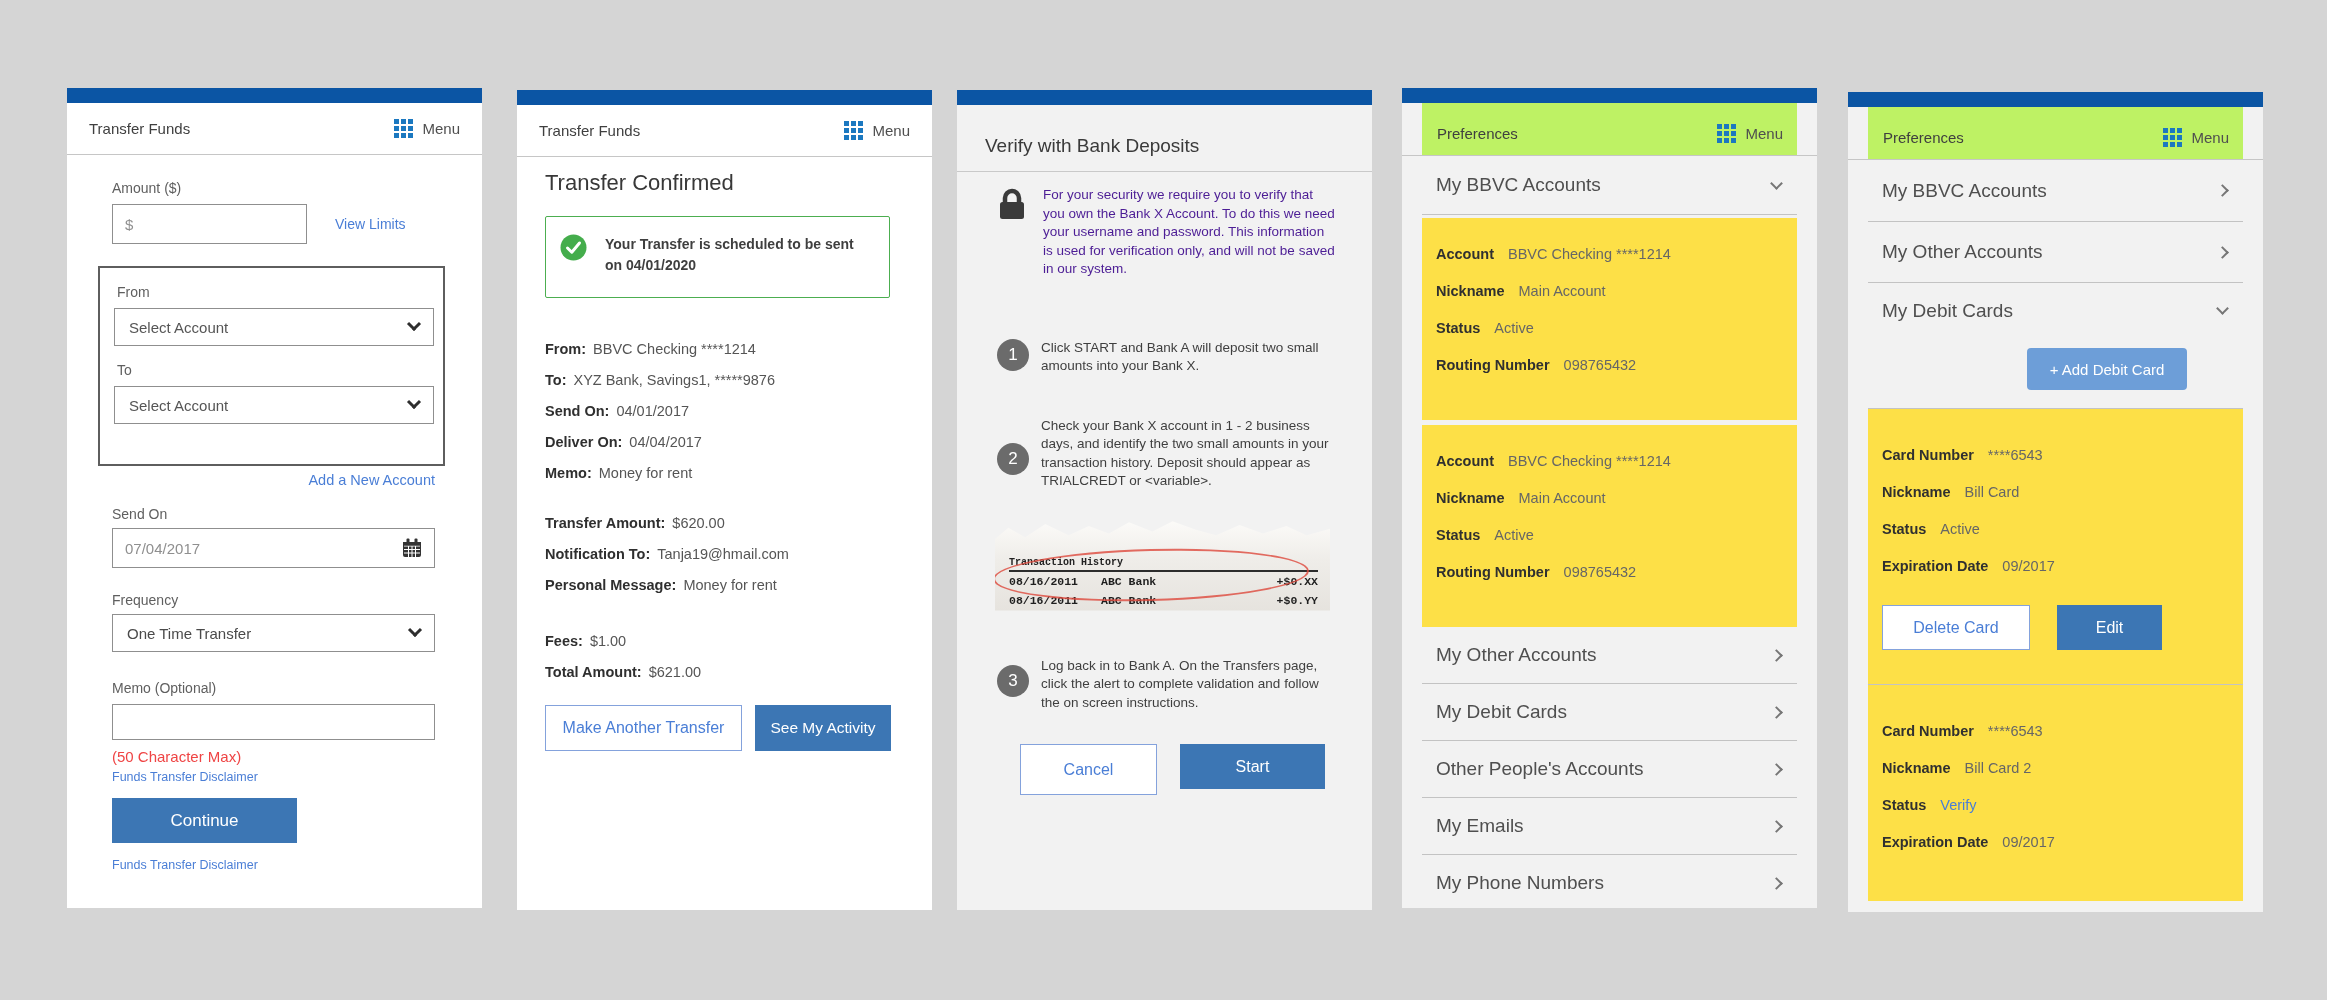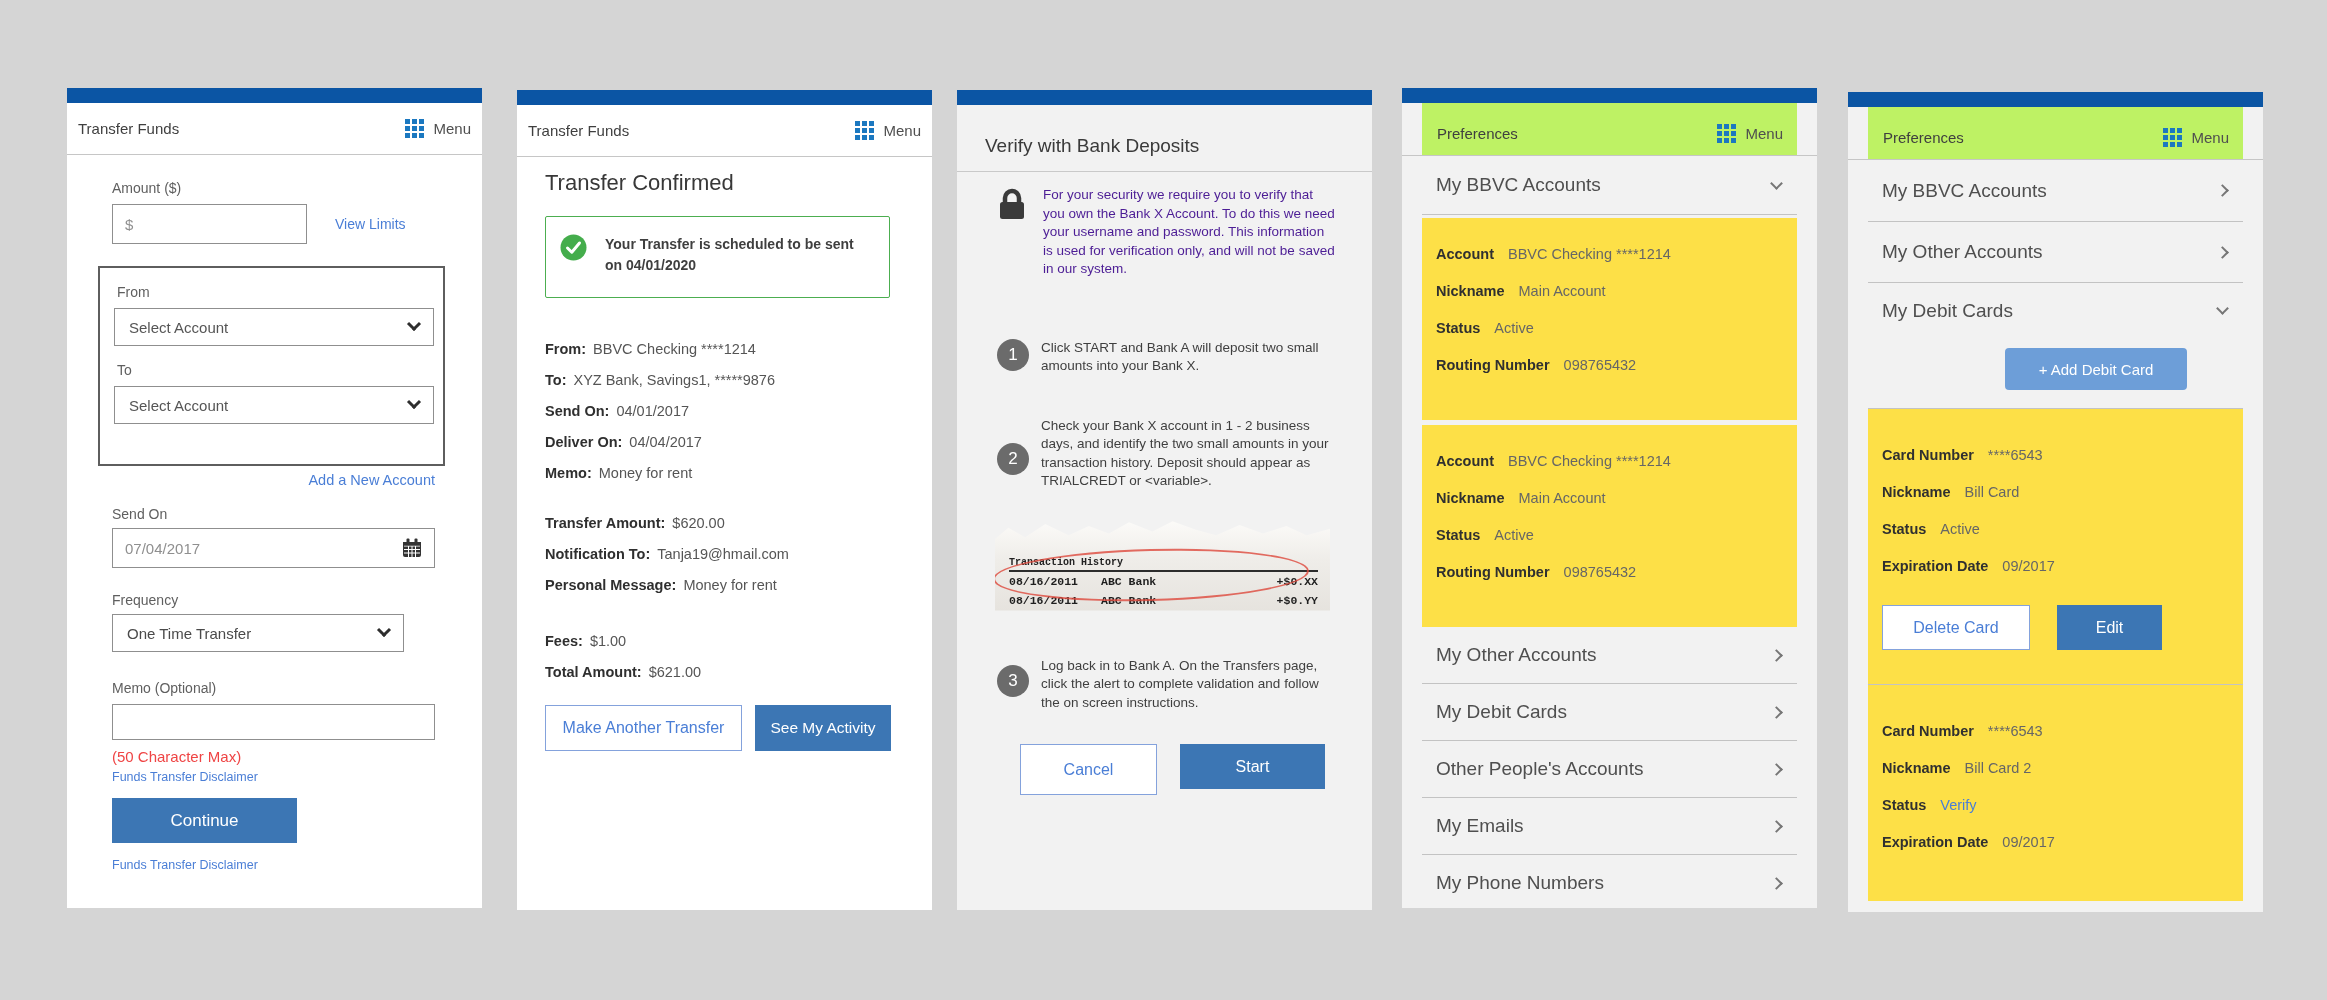--- a/index.html
+++ b/index.html
@@ -1,21 +1,21 @@
 <!DOCTYPE html>
 <html><head>
 <meta charset="utf-8">
 <style>
 *{margin:0;padding:0;box-sizing:border-box}
 html,body{width:2327px;height:1000px;background:#d5d5d5;font-family:"Liberation Sans",sans-serif;overflow:hidden}
 body{position:relative}
 .panel{position:absolute;width:415px;height:820px;background:#fff;overflow:hidden}
 .panel.gray{background:#f2f2f2}
 .topbar{height:15px;background:#0b55a4}
-.phead{height:52px;background:#fff;border-bottom:1px solid #c6c6c6;display:flex;align-items:center;justify-content:space-between;padding:0 11px}
+.phead{height:52px;background:#fff;border-bottom:1px solid #c6c6c6;display:flex;align-items:center;justify-content:space-between;padding:0 22px}
 .phead .ttl{font-size:15px;color:#3f3f3f}
 .menu{display:flex;align-items:center;gap:9px;cursor:pointer}
 .menu .grid{display:grid;grid-template-columns:repeat(3,5px);grid-auto-rows:5px;gap:2px}
 .menu .grid i{background:#1b78c0;display:block}
 .menu .lbl{font-size:15px;color:#4f4f4f}
 .link{color:#4a7ed6;text-decoration:none;cursor:pointer}
 .flabel{display:block;font-size:14px;color:#5f5f5f}
 .inpbox{background:#fff;border:1px solid #8f8f8f;height:40px;display:flex;align-items:center;padding:0 12px;font-size:15px;color:#8f8f8f}
 .selbox{background:#fff;border:1px solid #8f8f8f;height:38px;display:flex;align-items:center;justify-content:space-between;padding:0 14px;font-size:15px;color:#555;cursor:pointer}
 .sel-chev{width:10px;height:10px;border-right:3px solid #2e2e2e;border-bottom:3px solid #2e2e2e;transform:rotate(45deg);margin-top:-6px}
@@ -89,21 +89,21 @@
 .crow b{color:#303030;margin-right:14px}
 
 .p4 .srow1{height:58px}
 .p4 .card1{height:202px;margin-top:3px}
 .p4 .card2{height:202px;margin-top:5px}
 .p4 .lrow{height:56px}
 
 .p5 .rowa{height:61px}
 .p5 .rowb{height:60px}
 .p5 .rowc{height:55px}
-.p5 .addbtn{width:182px;height:42px;margin:10px 76px 0 auto;background:#6d9ed8;color:#fff;border-radius:4px;font-size:15px}
+.p5 .addbtn{width:160px;height:42px;margin:10px 76px 0 auto;background:#6d9ed8;color:#fff;border-radius:4px;font-size:15px}
 .p5 .card1{margin-top:19px;padding-top:38px;padding-bottom:34px}
 .p5 .card2{padding-top:38px;padding-bottom:30px}
 .p5 .cbtnrow{display:flex;margin-top:30px}
 .p5 .delbtn{width:148px;height:45px}
 .p5 .editbtn{width:105px;height:45px;margin-left:27px}
 .p5 .verify{font-size:14.5px}
 </style>
 </head>
 <body>
 
@@ -152,21 +152,21 @@
       <span>07/04/2017</span>
       <svg width="20" height="20" viewBox="0 0 20 20">
         <rect x="1" y="4" width="18" height="15" rx="2" fill="#333"></rect>
         <rect x="4.5" y="0.5" width="3" height="5" rx="1" fill="#333"></rect>
         <rect x="12.5" y="0.5" width="3" height="5" rx="1" fill="#333"></rect>
         <path d="M2 8h16M2 11.5h16M2 15h16M6.5 8v11M10 8v11M13.5 8v11" stroke="#fff" stroke-width="1"></path>
         <rect x="1" y="4" width="18" height="3.5" fill="#333"></rect>
       </svg>
     </div>
     <label class="flabel freq-label">Frequency</label>
-    <div class="selbox freqsel" style="width:292px;color:#4a4a4a">
+    <div class="selbox freqsel" style="width:323px;color:#4a4a4a">
       <span>One Time Transfer</span>
       <span class="sel-chev"></span>
     </div>
     <label class="flabel memo-label">Memo (Optional)</label>
     <div class="inpbox memobox">
         <span></span>
       </div>
     <div class="hint">(50 Character Max)</div>
     <a class="link sm-link">Funds Transfer Disclaimer</a><br>
     <div class="btn fill continue">Continue</div>

